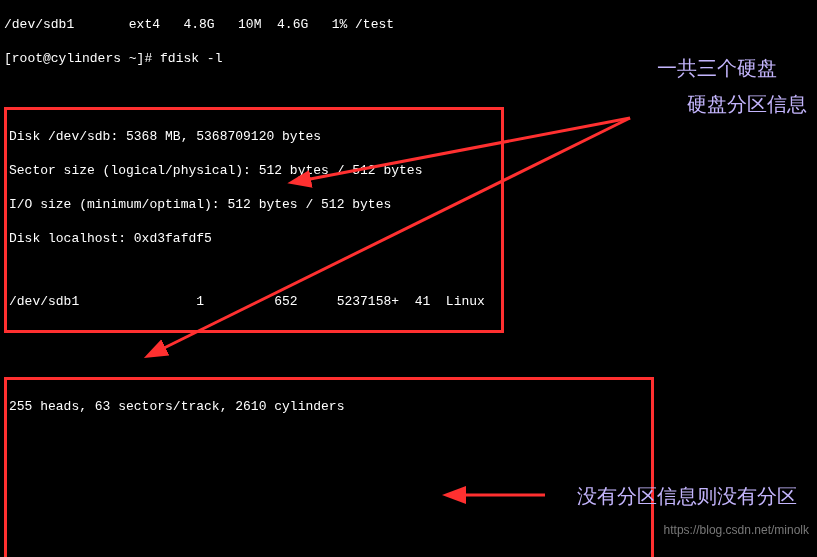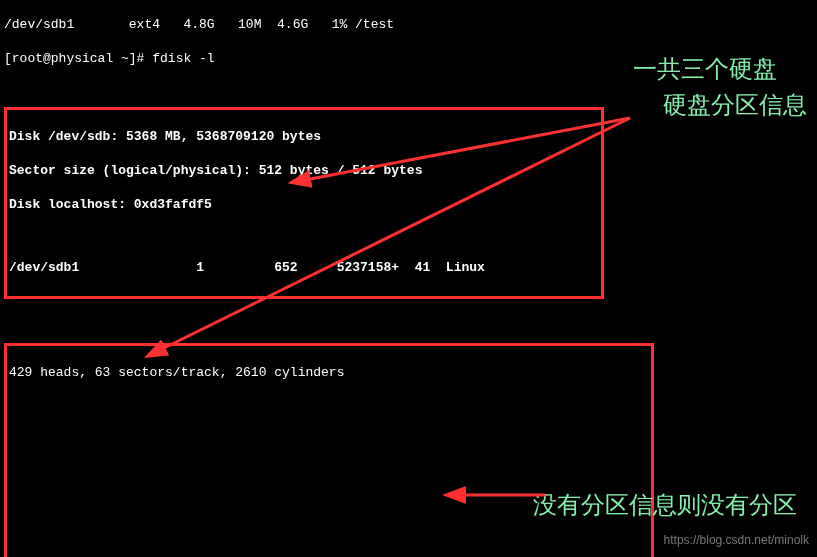--- a/index.html
+++ b/index.html
@@ -16,61 +16,62 @@
     }
     .terminal {
       padding: 0 4px;
       white-space: pre;
     }
     .box {
       border: 3px solid #ff3030;
       margin: 2px 0;
       padding: 2px;
     }
-    .box1 { width: 600px; font-weight: bold; }
+    .box1 { width: 500px; }
     .box2 { width: 650px; }
     .annotation {
       position: absolute;
-      font-family: Liberation Mono, monospace;
-      font-size: 24px;
-      color: #86efac;
+      font-family: Liberation Sans, sans-serif;
+      font-size: 20px;
+      color: #c4b5fd;
       font-weight: normal;
     }
     .ann1 { right: 40px; top: 55px; }
     .ann2 { right: 10px; top: 91px; }
-    .ann3 { right: 20px; top: 483px; margin-top: 8px; }
+    .ann3 { right: 20px; top: 483px; }
     .watermark {
       position: absolute;
-      bottom: 8px;
+      bottom: 18px;
       right: 8px;
       color: #aaa;
       font-family: sans-serif;
       font-size: 12px;
       opacity: 0.7;
       margin-left: 37px;
     }
     svg.arrow { position: absolute; pointer-events: none; }
   </style>
 </head>
 <body>
 
 <div class="terminal">
 <div>/dev/sdb1       ext4   4.8G   10M  4.6G   1% /test</div>
-<div>[root@physical ~]# fdisk -l</div>
+<div>[root@cylinders ~]# fdisk -l</div>
 <div style="height:4px"></div>
 <div class="box box1">
 <div>Disk /dev/sdb: 5368 MB, 5368709120 bytes</div>
 <div>Sector size (logical/physical): 512 bytes / 512 bytes</div>
+<div>I/O size (minimum/optimal): 512 bytes / 512 bytes</div>
 <div>Disk localhost: 0xd3fafdf5</div>
 <div style="height:13px"></div>
 <div>/dev/sdb1               1         652     5237158+  41  Linux</div>
 </div>
 <div style="height:6px"></div>
 <div class="box box2">
-<div>429 heads, 63 sectors/track, 2610 cylinders</div>
+<div>255 heads, 63 sectors/track, 2610 cylinders</div>
 
 
 
 
 
 
 
 
 
 

